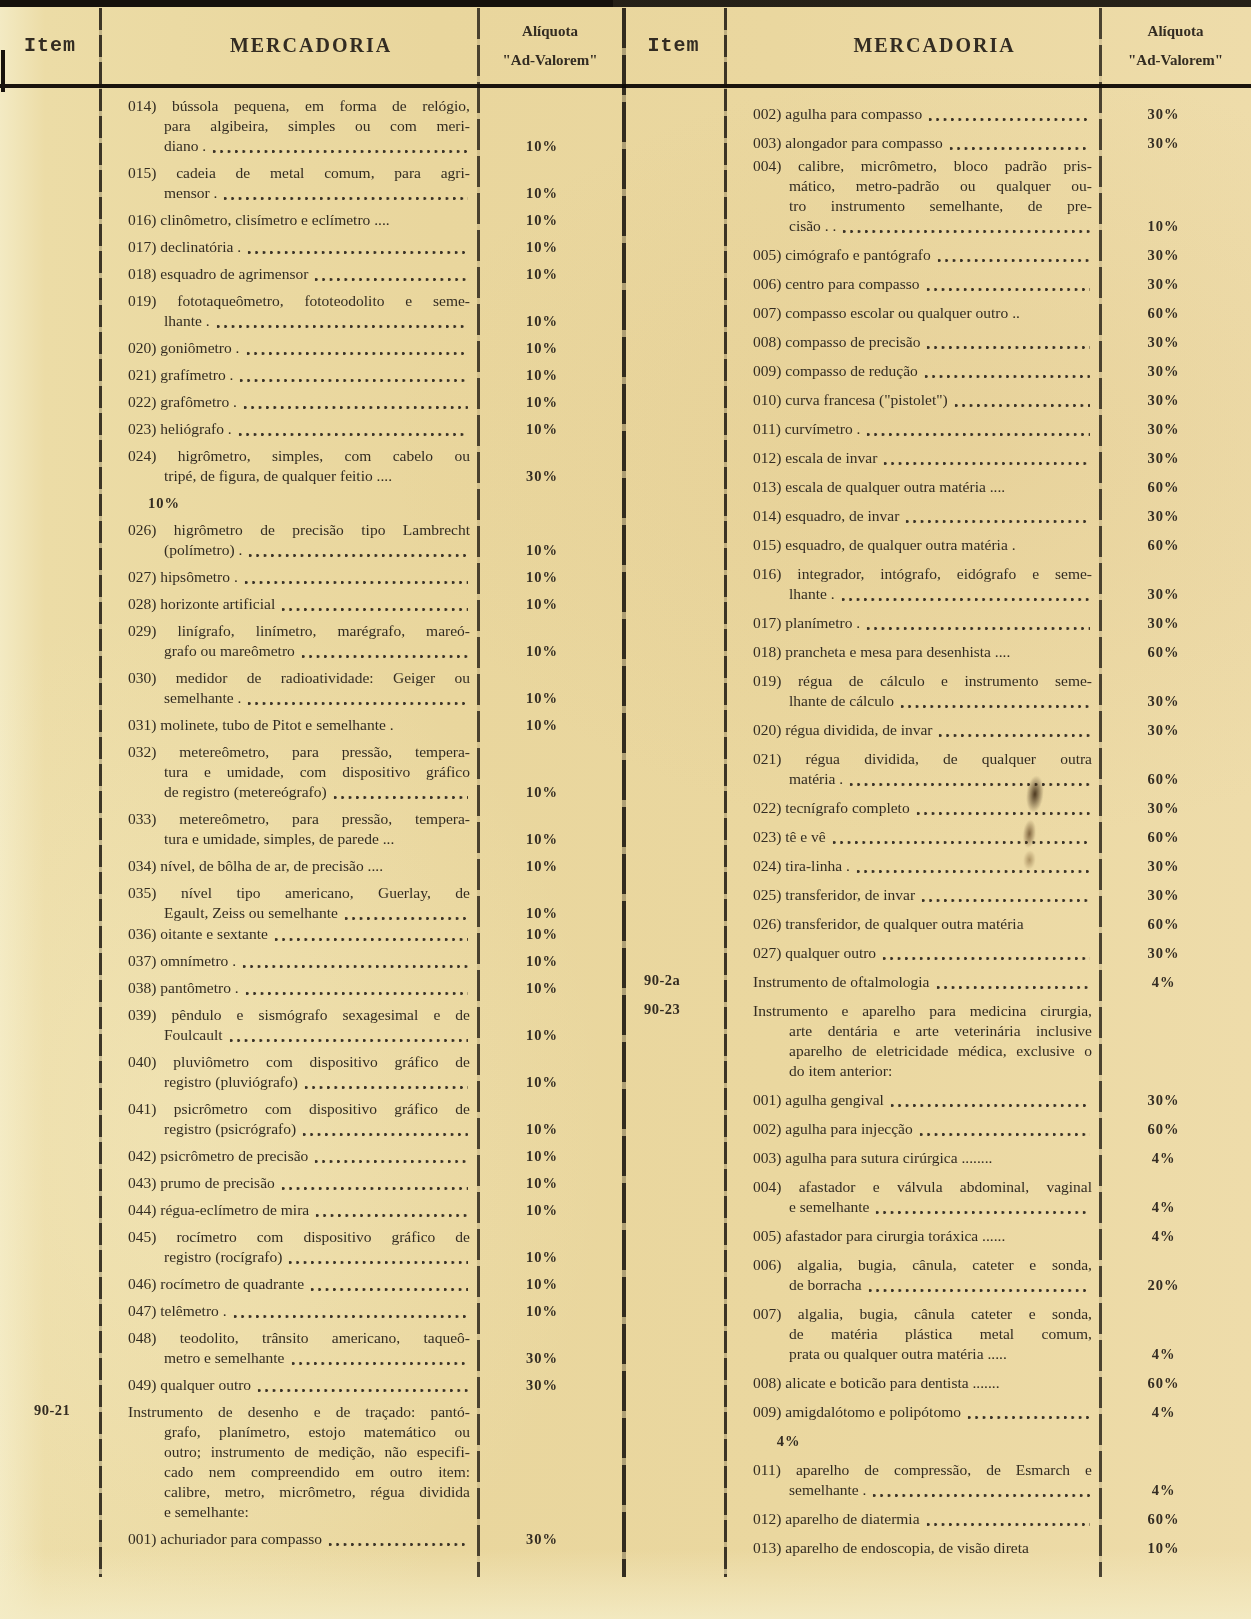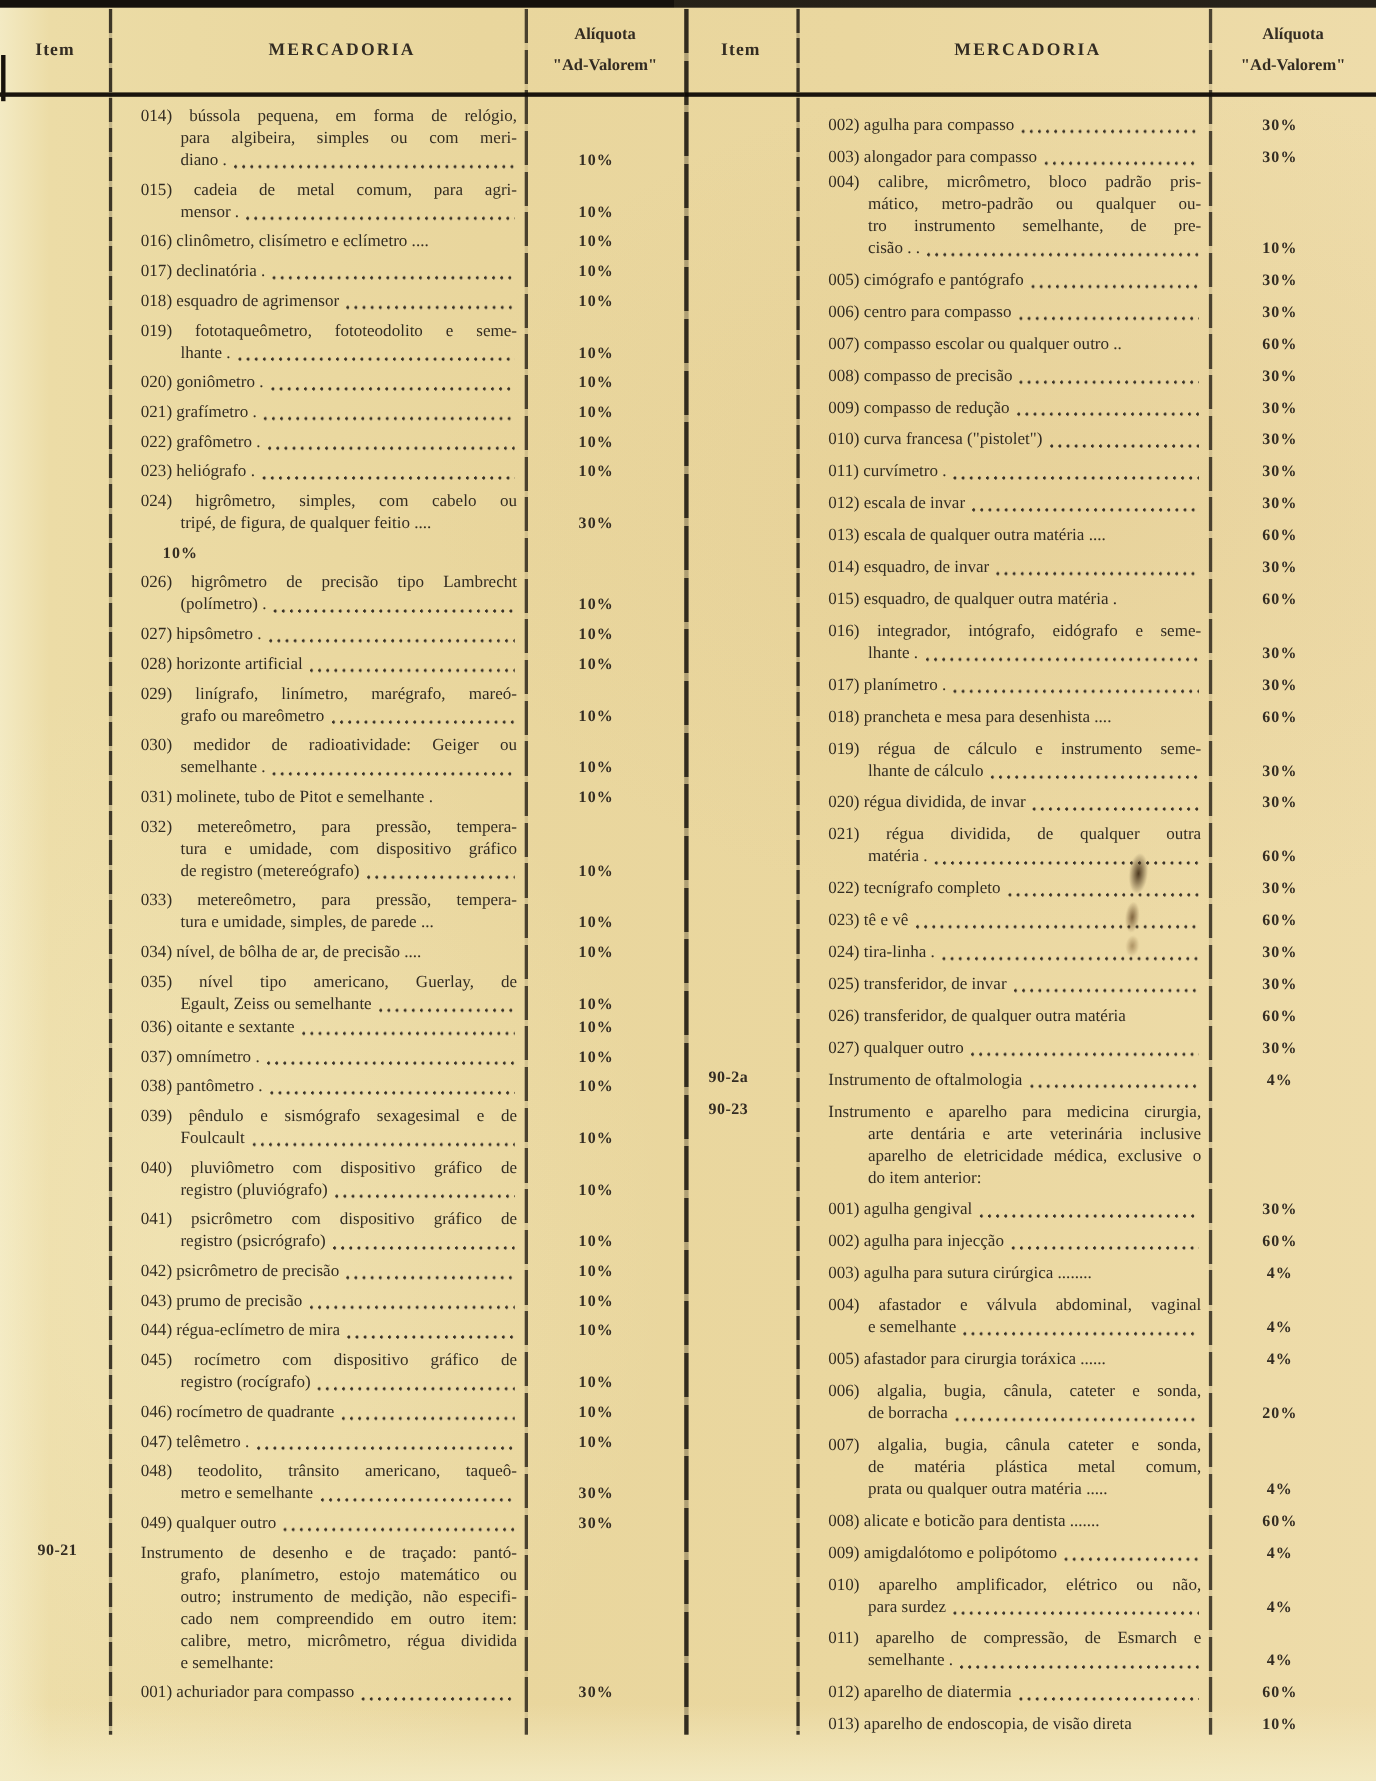--- a/index.html
+++ b/index.html
@@ -17,22 +17,22 @@
     background:linear-gradient(90deg,#15110c 0 49%, rgba(21,17,12,.92) 49% 100%); }
   .edge-mark { position:absolute; left:1px; top:50px; width:4px; height:42px; background:#17120c; }
 
   .half { position:absolute; top:0; height:100%; }
   .half.left  { left:0;   width:622px; }
   .half.right { left:622px; width:629px; }
 
   .thead { position:absolute; top:7px; left:0; right:0; height:77px; display:flex;
            border-bottom:4px solid #1a140d; box-sizing:content-box; }
   .th { display:flex; align-items:center; justify-content:center; font-weight:bold; }
-  .th-item { width:100px; font-size:16px; letter-spacing:1px; }
-  .th-merc { flex:1; font-size:16px; letter-spacing:2px;margin-left:44px; }
+  .th-item { width:100px; font-size:20px; letter-spacing:1px;font-family:Liberation Mono, monospace; }
+  .th-merc { flex:1; font-size:20px; letter-spacing:2px;margin-left:44px; }
   .th-rate { width:144px; flex-direction:column; gap:12px; font-size:15px; }
   .half.right .th-item { width:103px; }
   .half.right .th-rate { width:151px; }
 
   .rows { position:absolute; left:0; right:0; display:flex; flex-direction:column; }
   .half.left  .rows { top:96px;  gap:7px; }
   .half.right .rows { top:104px; gap:9px; }
 
   .row { display:flex; align-items:flex-end; }
   .row.tight { margin-top:-6px; }
@@ -854,27 +854,20 @@
           <div class="cell-merc">
             <div class="line last">
               <span class="t">009)&nbsp;amigdalótomo e polipótomo</span>
               <span class="leader"></span>
             </div>
           </div>
           <div class="cell-rate">4%</div>
         </div>
         <div class="row">
           <div class="cell-item"></div>
-          <div class="cell-merc">
-            <div class="line mid">010)&nbsp;aparelho amplificador, elétrico ou não,</div>
-            <div class="line cont last">
-              <span class="t">para surdez</span>
-              <span class="leader"></span>
-            </div>
-          </div>
           <div class="cell-rate">4%</div>
         </div>
         <div class="row">
           <div class="cell-item"></div>
           <div class="cell-merc">
             <div class="line mid">011)&nbsp;aparelho de compressão, de Esmarch e</div>
             <div class="line cont last">
               <span class="t">semelhante .</span>
               <span class="leader"></span>
             </div>

